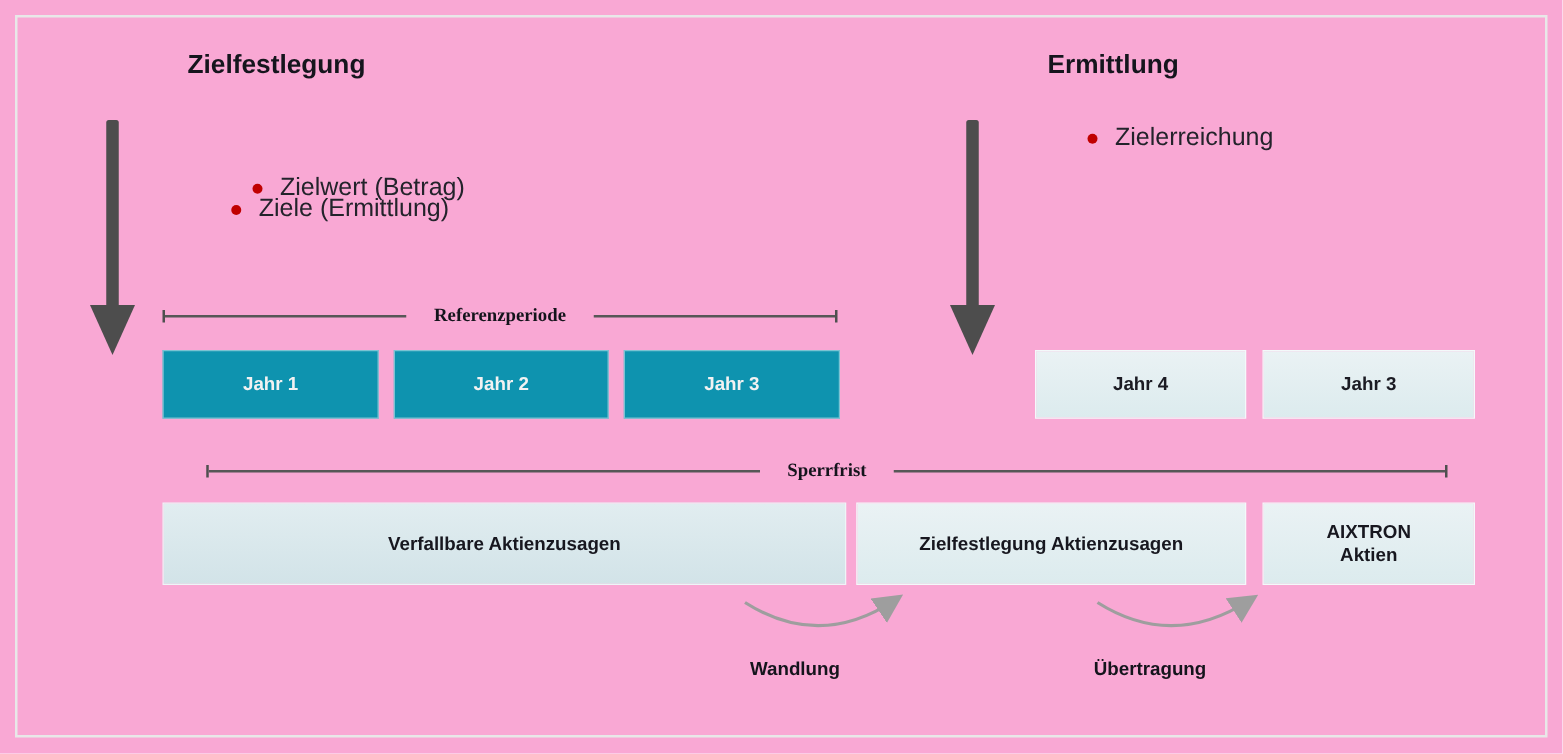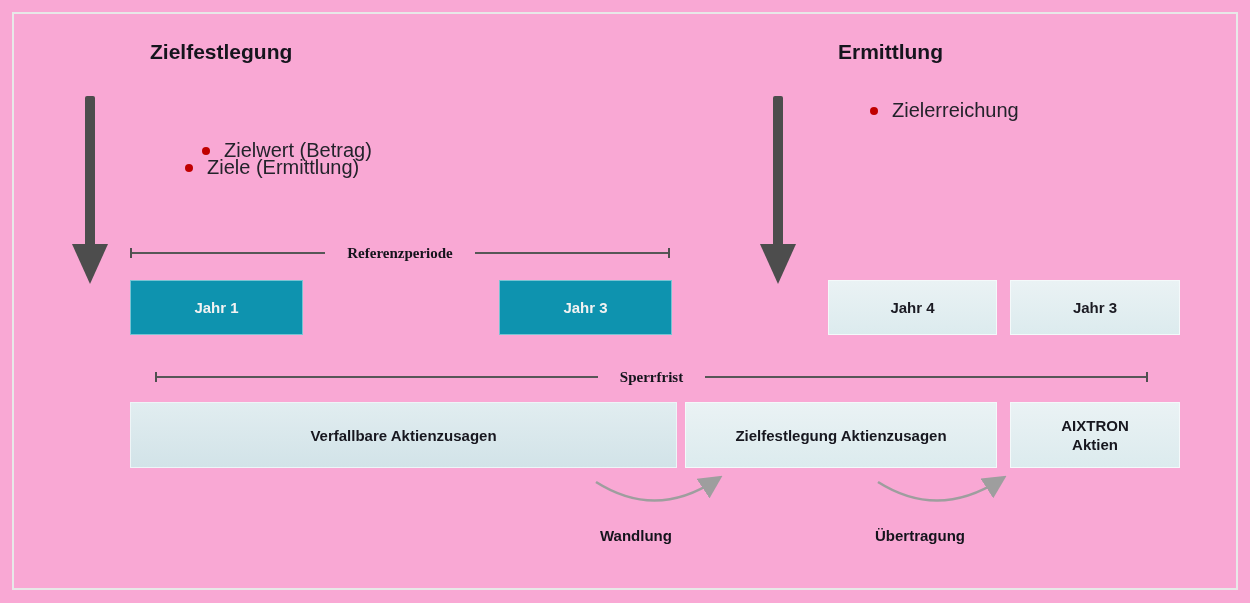--- a/index.html
+++ b/index.html
@@ -70,25 +70,26 @@
 
   <div class="abs bracket" style="left:130px;top:245px;width:540px;">
     <span class="tick"></span>
     <span class="bline"></span>
     <span class="blabel">Referenzperiode</span>
     <span class="bline"></span>
     <span class="tick"></span>
   </div>
 
   <div class="year teal" style="left:130px;width:173px;">Jahr 1</div>
+  <div class="year teal" style="left:315px;width:172px;">Jahr 2</div>
   <div class="year teal" style="left:499px;width:173px;">Jahr 3</div>
   <div class="year light" style="left:828px;width:169px;">Jahr 4</div>
   <div class="year light" style="left:1010px;width:170px;">Jahr 3</div>
 
-  <div class="abs bracket" style="left:124px;top:369px;width:993px;padding-left:31px;">
+  <div class="abs bracket" style="left:134px;top:369px;width:993px;padding-left:31px;">
     <span class="tick"></span>
     <span class="bline"></span>
     <span class="blabel">Sperrfrist</span>
     <span class="bline"></span>
     <span class="tick"></span>
   </div>
 
   <div class="stagebox darker" style="left:130px;width:547px;">Verfallbare Aktienzusagen</div>
   <div class="stagebox lighter" style="left:685px;width:312px;">Zielfestlegung Aktienzusagen</div>
   <div class="stagebox lighter prewrap" style="left:1010px;width:170px;">AIXTRON

